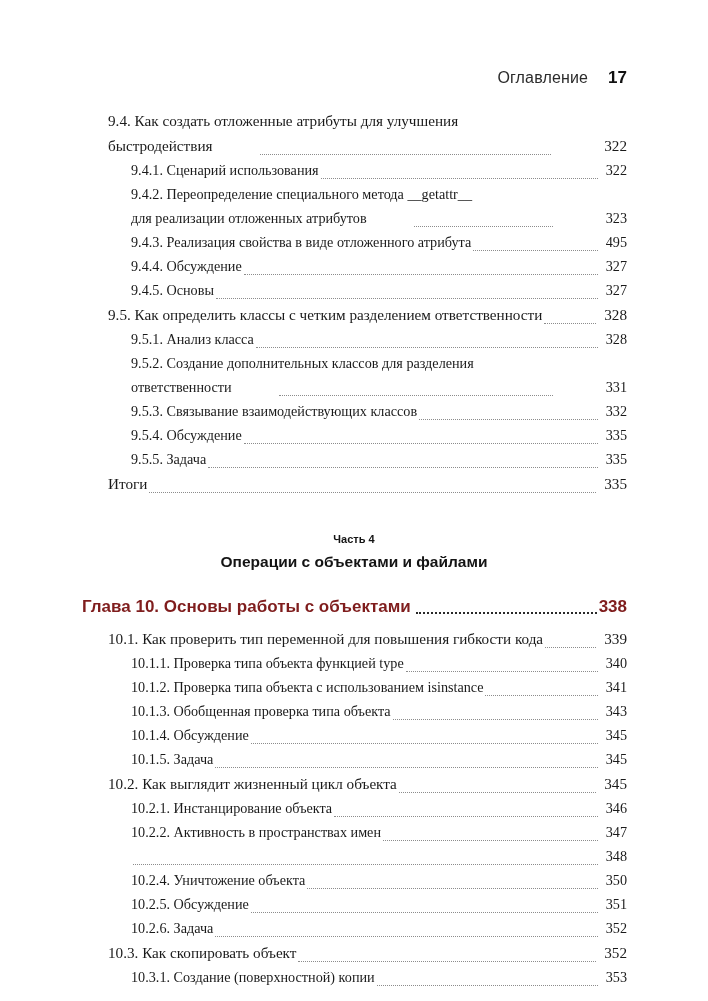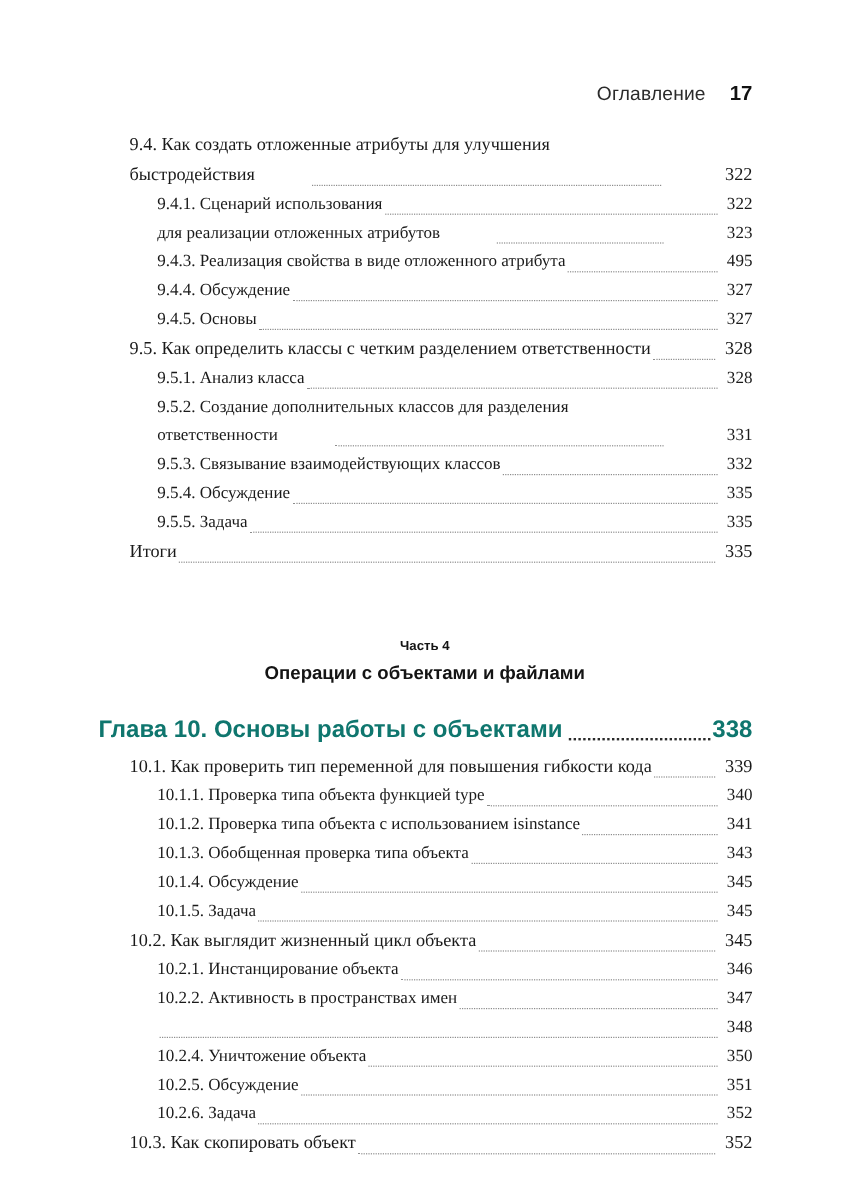--- a/index.html
+++ b/index.html
@@ -131,22 +131,22 @@
 
   
   .chapter-head {
     position: absolute;
     left: 82px;
     width: 545px;
     display: flex;
     align-items: flex-end;
     font-family: "Liberation Sans", "DejaVu Sans", sans-serif;
     font-weight: bold;
-    font-size: 20px;
-    color: #0f766e;
+    font-size: 17px;
+    color: #7f1d1d;
   }
   .chapter-head .txt { flex: 0 1 auto; white-space: nowrap; }
   .chapter-head .leader {
     flex: 1 1 auto;
     margin: 0 2px 0 5px;
     border-bottom: 2px dotted #2a2a2a;
     transform: translateY(-3px);
     height: 1px;
   }
   .chapter-head .pg { flex: 0 0 auto; white-space: nowrap; }
@@ -169,20 +169,21 @@
           <span class="leader"></span>
           <span class="pg">322</span>
         </span>
       </div>
       <div class="toc-entry lvl2">
         <span class="txt">9.4.1. Сценарий использования</span>
         <span class="leader"></span>
         <span class="pg">322</span>
       </div>
       <div class="toc-entry lvl2 wrap">
+        <span class="line-1">9.4.2. Переопределение специального метода __getattr__</span>
         <span class="line-2">
           <span class="txt">для реализации отложенных атрибутов</span>
           <span class="leader"></span>
           <span class="pg">323</span>
         </span>
       </div>
       <div class="toc-entry lvl2">
         <span class="txt">9.4.3. Реализация свойства в виде отложенного атрибута</span>
         <span class="leader"></span>
         <span class="pg">495</span>
@@ -311,15 +312,20 @@
       <div class="toc-entry lvl2">
         <span class="txt">10.2.6. Задача</span>
         <span class="leader"></span>
         <span class="pg">352</span>
       </div>
       <div class="toc-entry lvl1">
         <span class="txt">10.3. Как скопировать объект</span>
         <span class="leader"></span>
         <span class="pg">352</span>
       </div>
+      <div class="toc-entry lvl2">
+        <span class="txt">10.3.1. Создание (поверхностной) копии</span>
+        <span class="leader"></span>
+        <span class="pg">353</span>
+      </div>
     </div>
 
 </div>
 
 </body></html>

